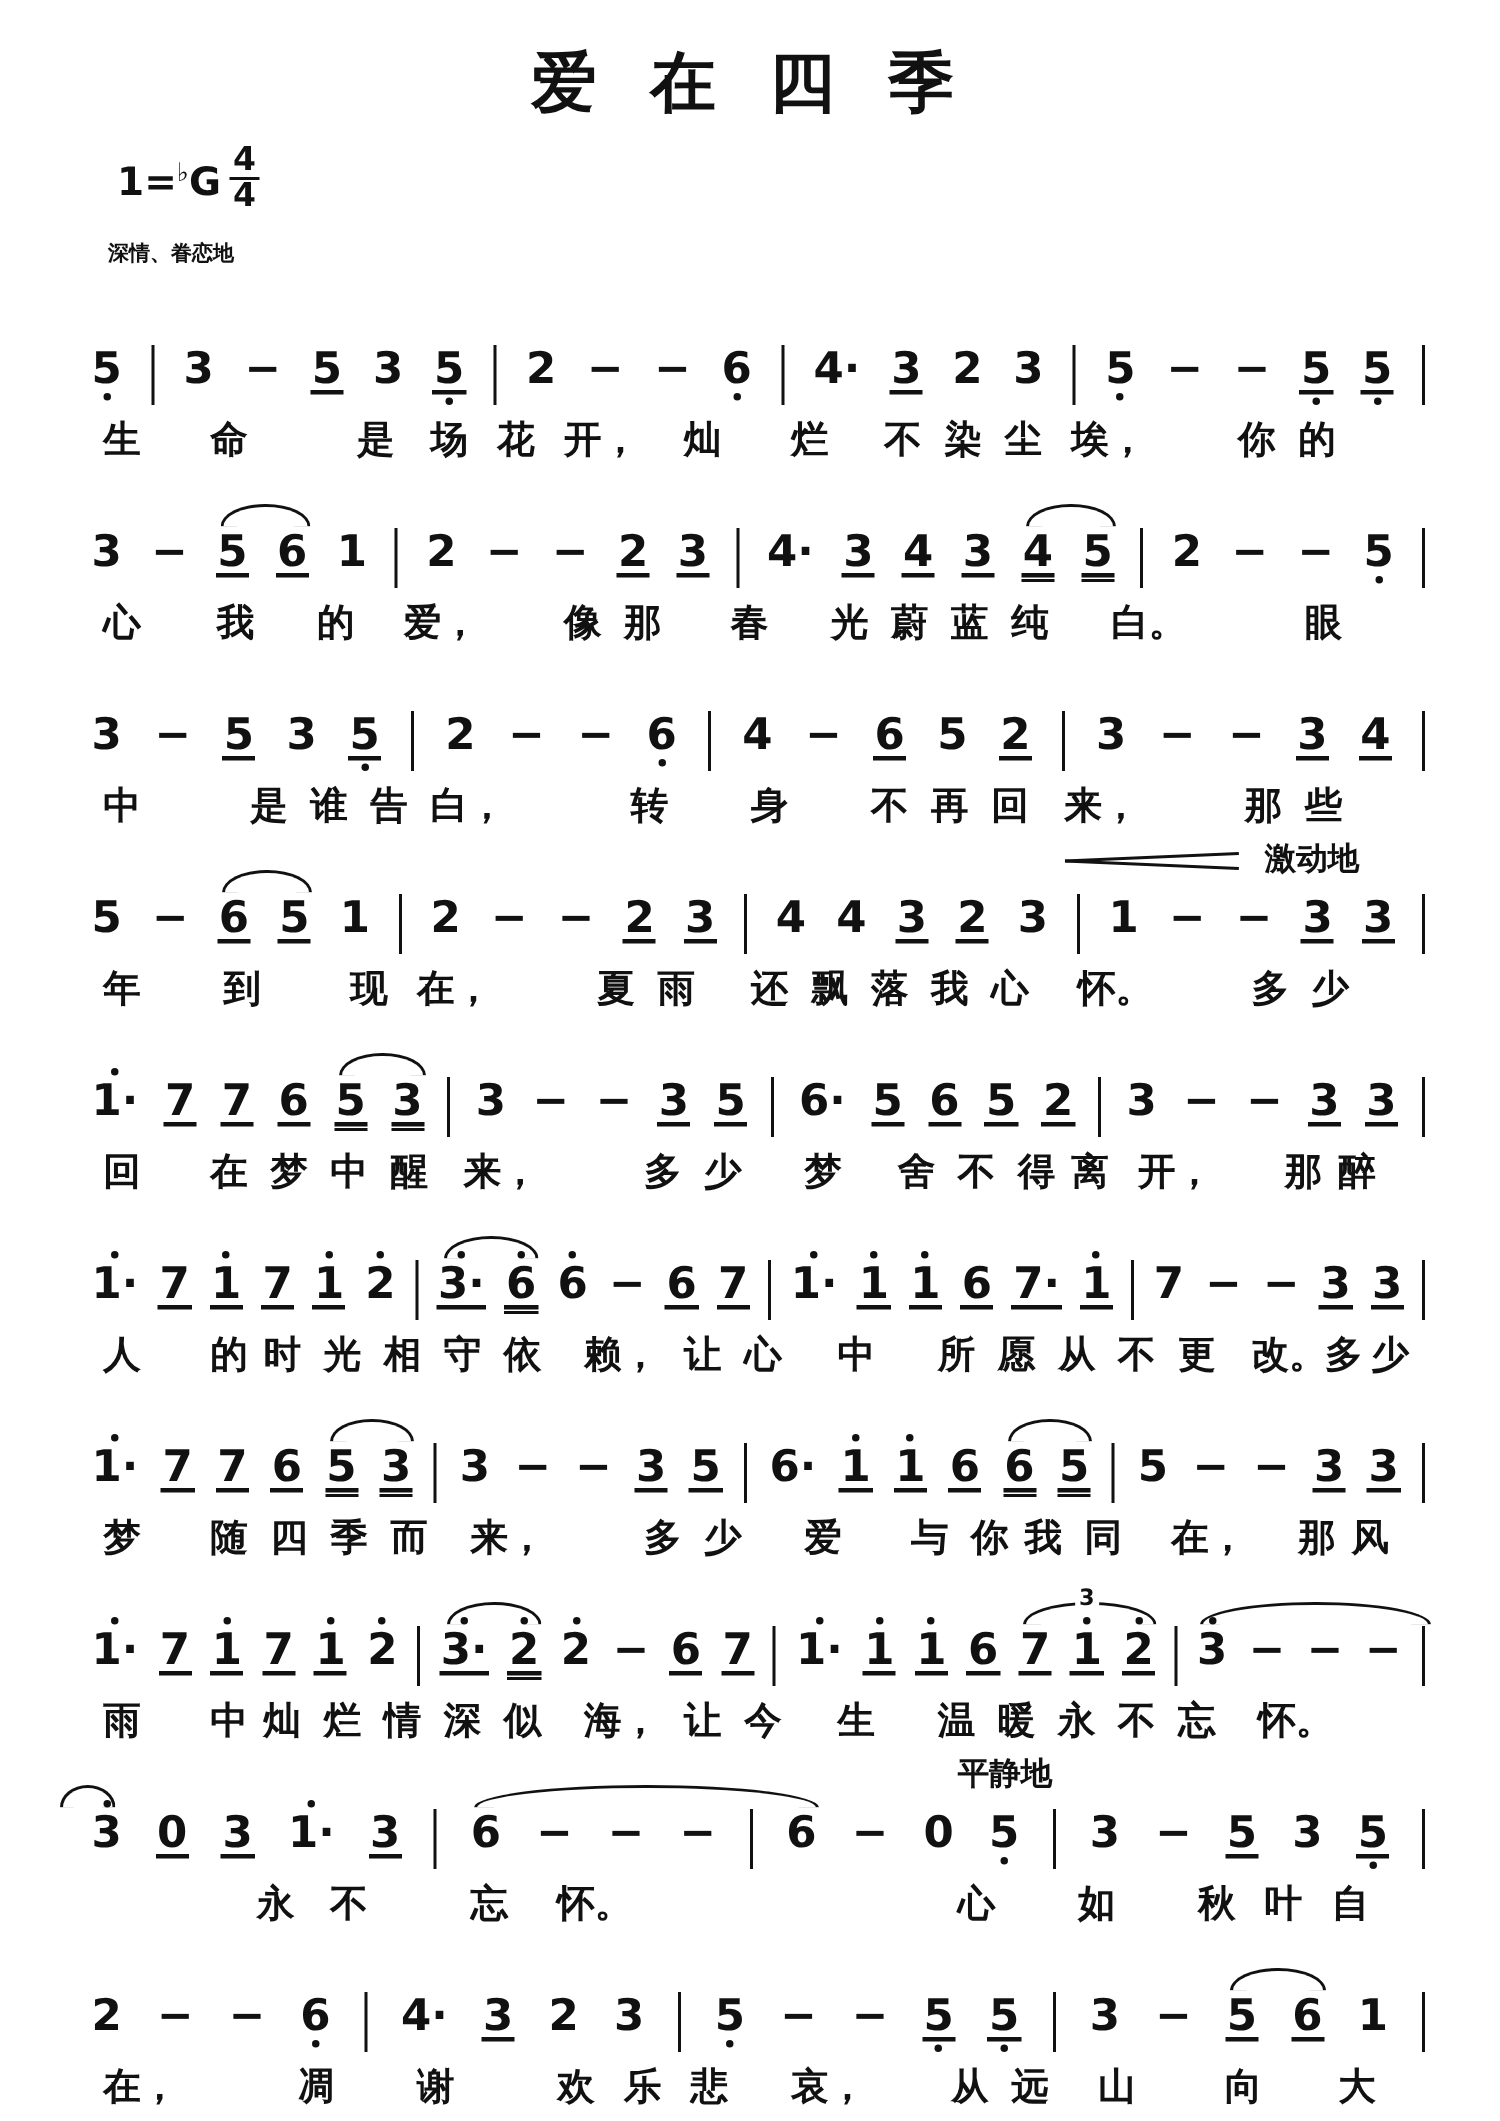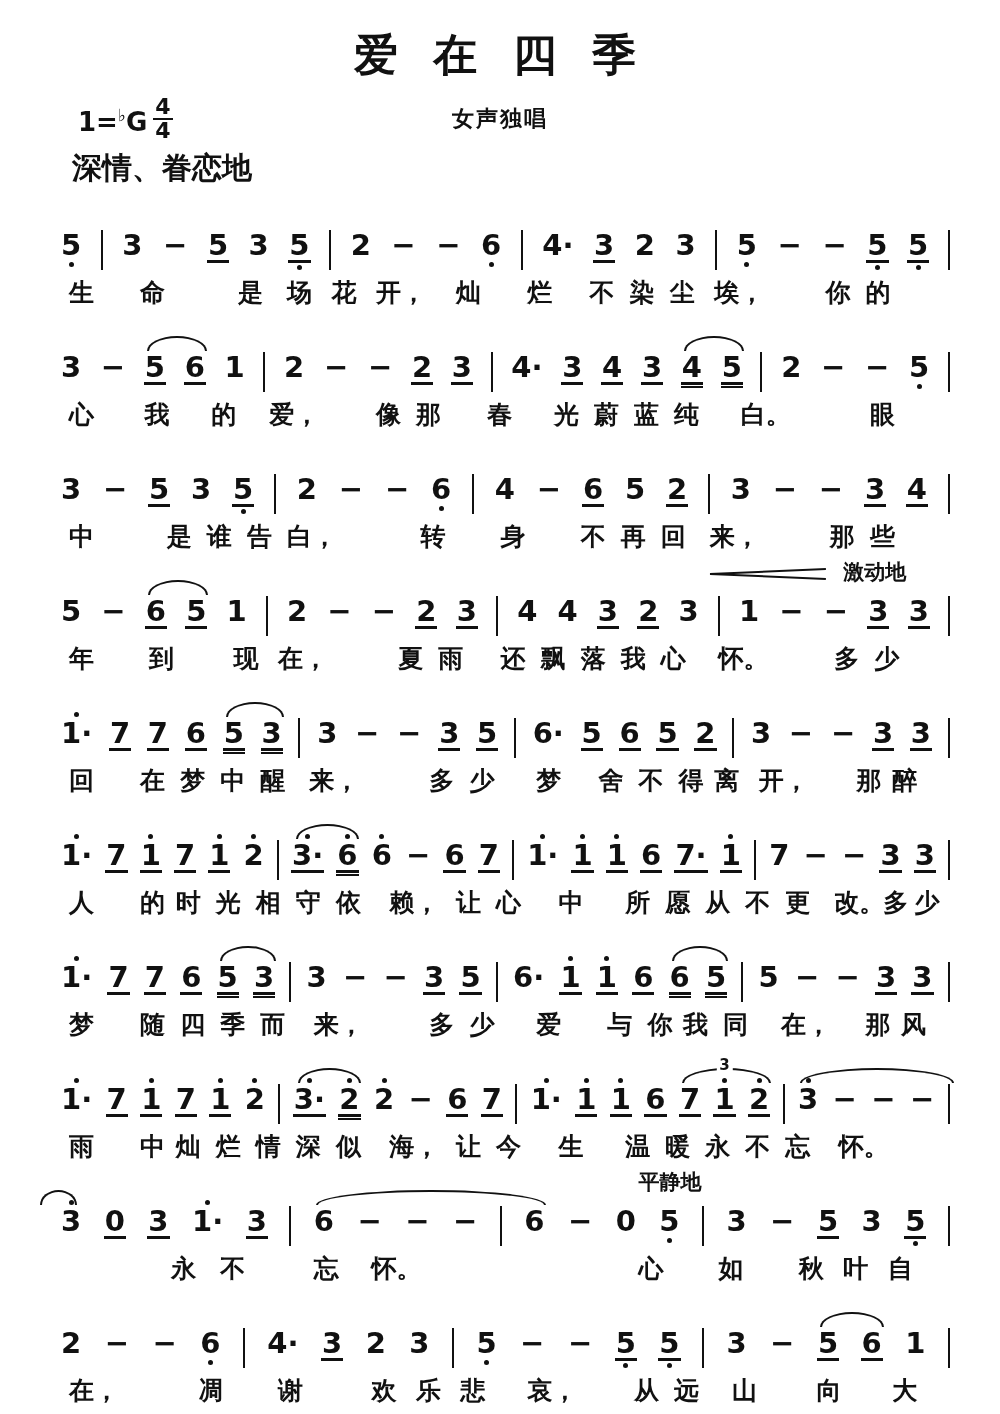--- a/index.html
+++ b/index.html
@@ -9,21 +9,21 @@
   .title{position:absolute;top:26px;left:0;right:0;text-align:center;
          font-size:44px;font-weight:bold;letter-spacing:10px;}
   .subtitle{position:absolute;top:104px;left:0;right:0;text-align:center;
             font-size:22px;font-weight:bold;letter-spacing:2px;}
   .keysig{position:absolute;left:78px;top:100px;font-size:26px;font-weight:bold;}
   .keysig sup{font-size:17px;vertical-align:super;}
   .meter{display:inline-flex;flex-direction:column;text-align:center;vertical-align:middle;
          margin-left:6px;font-size:22px;line-height:1.0;position:relative;top:-4px;}
   .meter .num{border-bottom:2px solid #111;padding:0 2px;}
   .meter .den{padding:0 2px;}
-  .tempo{position:absolute;left:72px;top:148px;font-size:30px;font-weight:bold;}
+  .tempo{position:absolute;left:72px;top:160px;font-size:14px;font-weight:bold;}
   .credits{position:absolute;right:52px;top:118px;text-align:right;
            font-size:23px;font-weight:bold;line-height:42px;}
   .sheet{position:absolute;top:192px;left:60px;width:890px;}
   .mline{position:relative;height:122px;}
   .notes-row{position:absolute;left:0;right:0;top:30px;display:flex;
              justify-content:space-between;align-items:flex-start;}
   .tok{display:inline-flex;flex-direction:column;align-items:center;}
   .oct{height:8px;width:100%;display:block;}
   .oct.on{position:relative;}
   .oct.on::after{content:"";display:block;width:5px;height:5px;background:#111;
@@ -41,21 +41,20 @@
   .dyn{position:absolute;top:0;font-size:21px;font-weight:bold;white-space:nowrap;}
   .cresc{position:absolute;top:6px;height:20px;}
   .cresc .cl{position:absolute;left:0;top:9px;width:100%;height:2px;background:#111;
              transform-origin:left center;}
 </style>
 </head>
 <body>
 
 <div class="page">
   <div class="title">爱 在 四 季</div>
-  <div class="subtitle">女声独唱</div>
   <div class="keysig"><span>1=</span><sup>♭</sup><span>G</span><span class="meter">
         <span class="num">4</span>
         <span class="den">4</span>
       </span></div>
   <div class="tempo">深情、眷恋地</div>
   <div class="sheet" id="sheet">
       <div class="mline">
         <div class="notes-row">
           <span class="tok">
             <span class="oct"></span>

